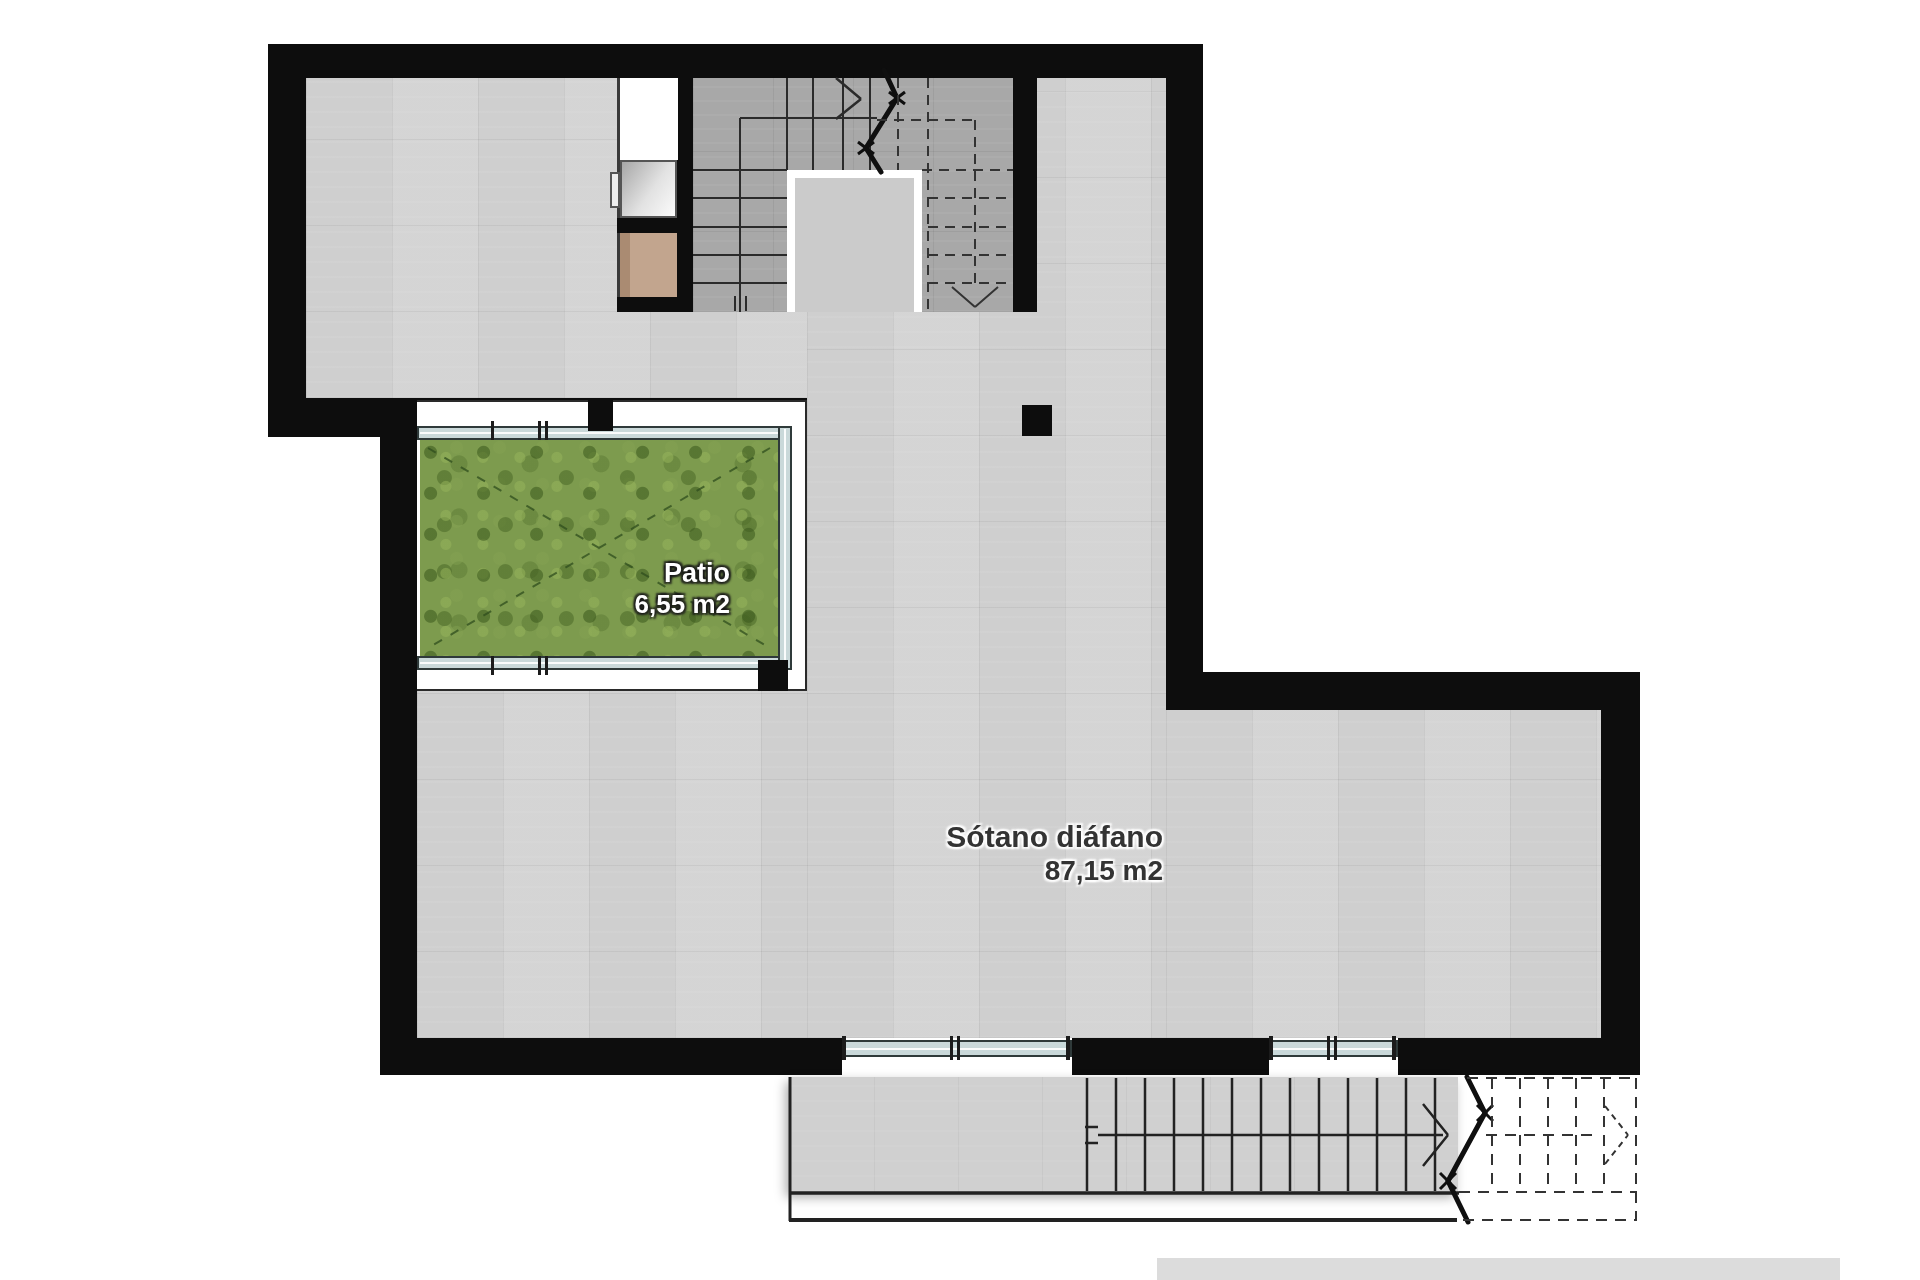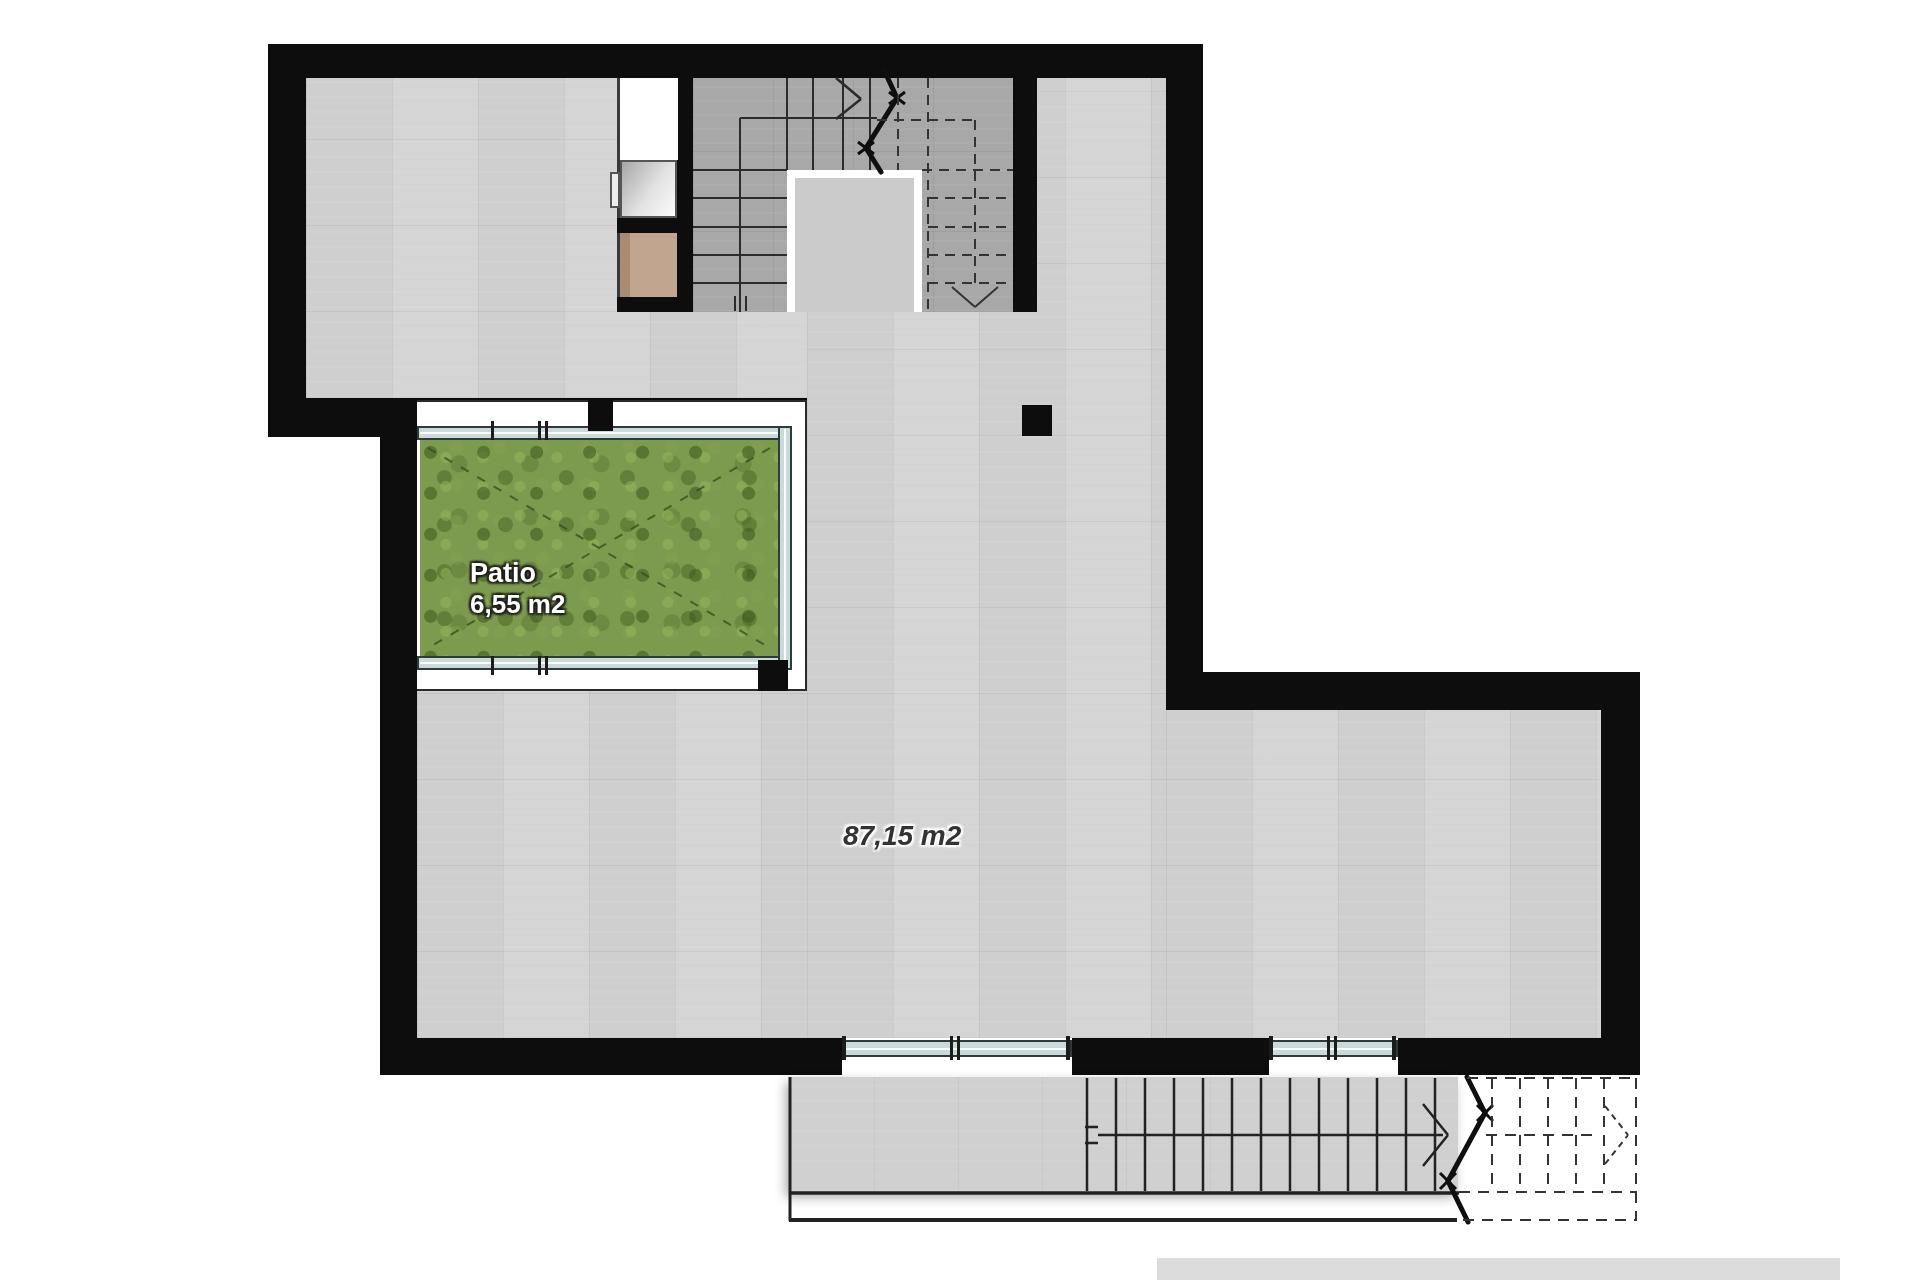--- a/index.html
+++ b/index.html
@@ -64,31 +64,31 @@
     border:2px solid #555; box-sizing:border-box;}
   #appliance-handle{background:#ededed; border:2px solid #555; box-sizing:border-box;}
   #cabinet-box{background:var(--cabinet-tan,#c2a58e); border-left:10px solid #aa8b72; box-sizing:border-box;}
   
   #patio-lightwell{background:#fff; border-top:2px solid #2a2a2a; border-right:2px solid #2a2a2a;
     border-bottom:2px solid #2a2a2a; box-sizing:border-box;}
   
   #exterior-terrace{filter:drop-shadow(-4px 5px 6px rgba(0,0,0,.35));}
   #bottom-landscape-bar{background:var(--bottom-bar,#dcdcdc);}
   
-  .plan-label{text-align:left; font-weight:bold; line-height:1.16; pointer-events:none;}
+  .plan-label{text-align:right; font-weight:bold; line-height:1.16; pointer-events:none;}
   #patio-label{color:#fff;
     text-shadow:-2px -2px 2px rgba(25,25,25,.85), 2px -2px 2px rgba(25,25,25,.85),
                 -2px 2px 2px rgba(25,25,25,.85), 2px 2px 2px rgba(25,25,25,.85);
     font-size:27px;}
   #patio-label .area{font-size:26px;}
   #sotano-label{color:#333;
     text-shadow:-2px -2px 2px rgba(255,255,255,.95), 2px -2px 2px rgba(255,255,255,.95),
                 -2px 2px 2px rgba(255,255,255,.95), 2px 2px 2px rgba(255,255,255,.95);
     font-size:30px;}
-  #sotano-label .area{font-size:28px;font-style:italic;}
+  #sotano-label .area{font-size:28px;}
   svg{display:block;}
 </style>
 </head>
 <body>
 
 <div id="canvas">
 
   <div id="silhouette" class="abs"></div>
 
   <div class="abs tiles" style="left:306px;top:78px;width:707px;height:320px"></div>
@@ -206,16 +206,17 @@
     <g stroke="#333" stroke-width="2" fill="none" stroke-dasharray="6 5">
       <path d="M1605 1106 L1628 1135 M1605 1164 L1628 1135"></path>
     </g>
   </svg>
 
   <div class="abs plan-label" id="patio-label" style="left:470px;top:558px;width:260px">
     <div>Patio</div>
     <div class="area">6,55 m2</div>
   </div>
   <div class="abs plan-label" id="sotano-label" style="left:843px;top:820px;width:320px">
+    <div>Sótano diáfano</div>
     <div class="area">87,15 m2</div>
   </div>
 
 </div>
 
 </body></html>

